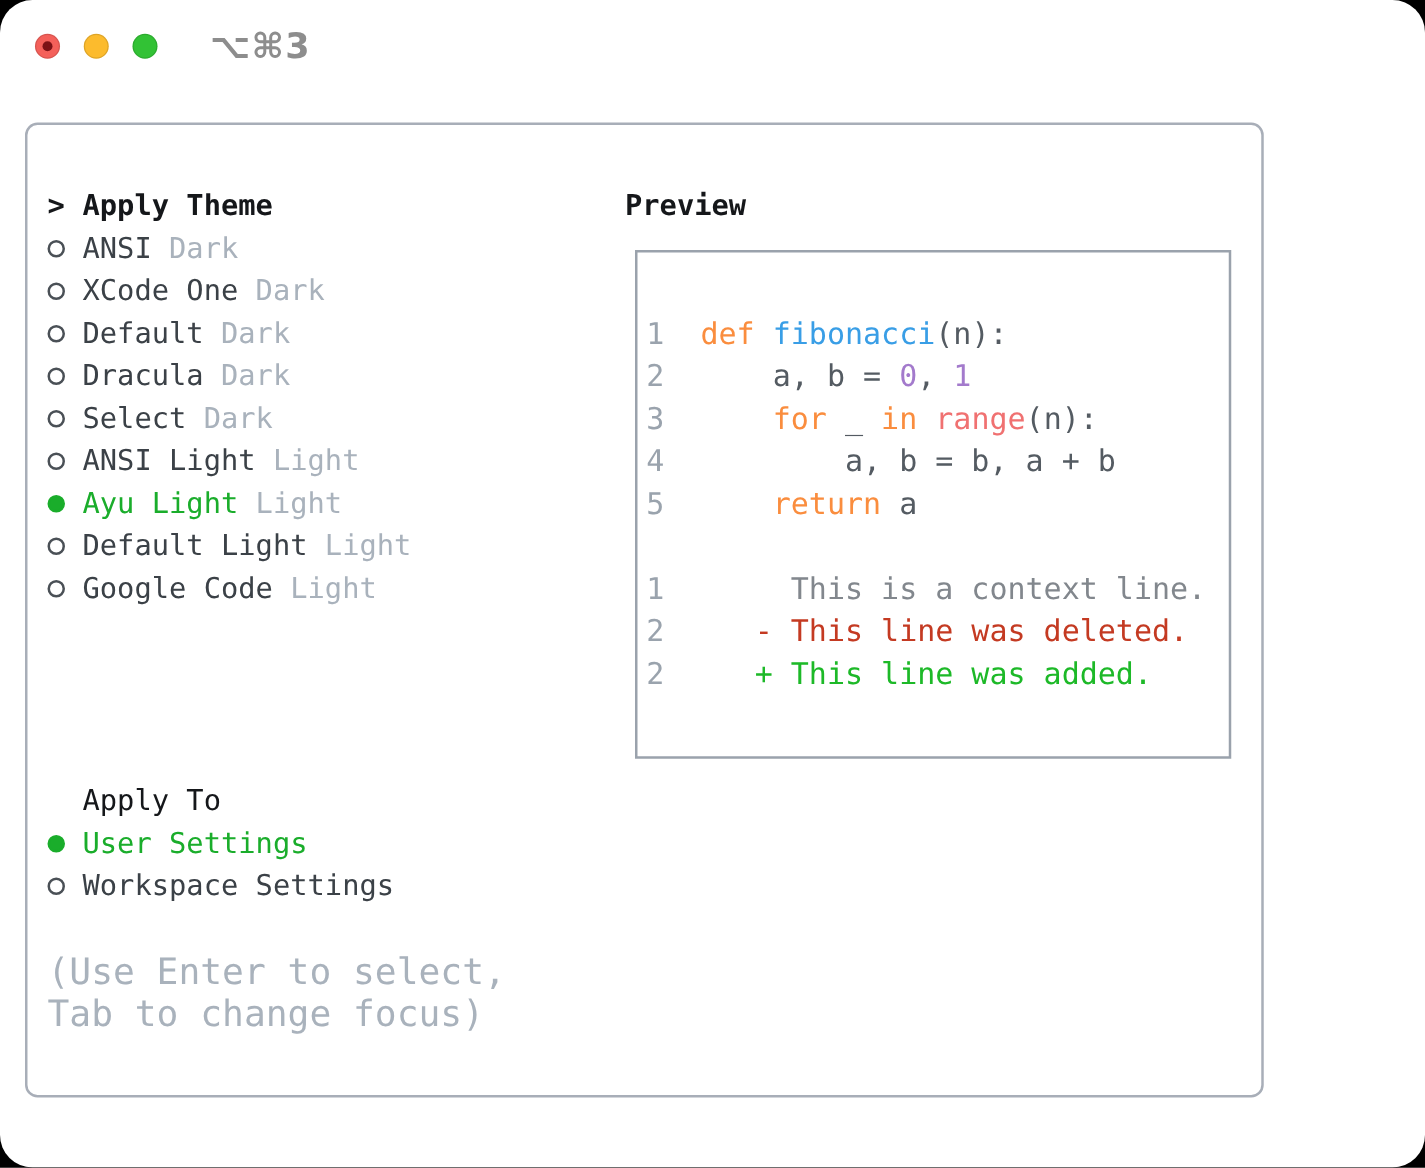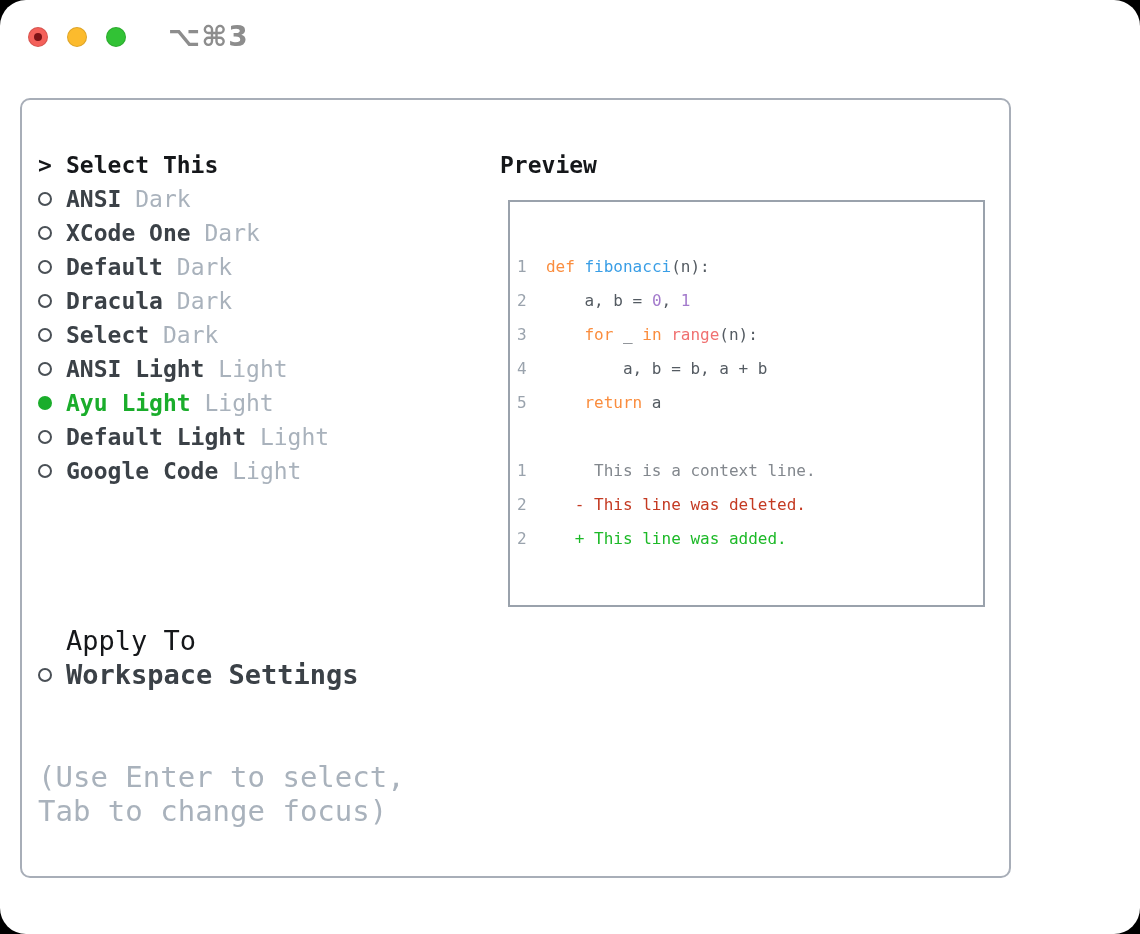--- a/index.html
+++ b/index.html
@@ -25,73 +25,74 @@
     position:absolute;left:20px;top:98px;width:991px;height:780px;box-sizing:border-box;
     border:2px solid var(--panel_border);border-radius:10px;background:#fff;
   }
   .row{position:relative;height:34px;line-height:34px;padding-left:28px;white-space:pre;}
   .marker{position:absolute;left:0;top:50%;transform:translateY(-50%);}
   .prompt{position:absolute;left:0;top:0;line-height:34px;font-weight:bold;color:var(--header_text);}
   .dot{width:14px;height:14px;box-sizing:border-box;border-radius:50%;border:2px solid var(--ring);}
   .dot.filled{background:var(--accent_green);border-color:var(--accent_green);}
   .list{position:absolute;left:16px;top:48px;font-size:23px;}
   .hdr{font-weight:bold;color:var(--header_text);}
-  .item-name{color:var(--item_text);font-weight:bold;}
+  .item-name{color:var(--item_text);}
   .item-variant{color:var(--muted);}
   .row.selected .item-name{color:var(--accent_green);margin-top:37px;}
-  .apply{position:absolute;left:16px;top:524px;font-size:27px;}
+  .apply{position:absolute;left:16px;top:524px;font-size:23px;}
   .apply .hdr{font-weight:normal;color:var(--header_text);}
   .help{
     position:absolute;left:16px;top:660px;width:430px;font-size:29px;line-height:34px;
     color:var(--muted);white-space:normal;
   }
   
   .preview-hdr{position:absolute;left:478px;top:48px;font-size:23px;line-height:34px;font-weight:bold;color:var(--header_text);}
   .preview-box{
     position:absolute;left:486px;top:100px;width:477px;height:407px;box-sizing:border-box;
     border:2px solid var(--box_border);background:#fff;
   }
-  .code{position:absolute;left:7px;top:48px;font-size:16px;line-height:34px;white-space:pre;}
+  .code{position:absolute;left:7px;top:48px;font-size:24px;line-height:34px;white-space:pre;}
   .code-line{height:34px;}
   .lnum{color:var(--line_number);}
 </style>
 </head>
 <body>
 
 <div class="window">
 
   <div class="titlebar">
     <div class="traffic">
       <div class="tl red"></div>
       <div class="tl yellow"></div>
       <div class="tl green"></div>
     </div>
     <div class="win-title">⌥⌘3</div>
   </div>
 
   <div class="panel">
 
     <div class="list">
-      <div class="row"><span class="prompt">&gt;</span><span class="hdr">Select This</span></div>
+      <div class="row"><span class="prompt">&gt;</span><span class="hdr">Apply Theme</span></div>
       <div>
           <div class="row"><span class="marker dot"></span><span class="item-name">ANSI</span><span class="item-name"> </span><span class="item-variant">Dark</span></div>
           <div class="row"><span class="marker dot"></span><span class="item-name">XCode One</span><span class="item-name"> </span><span class="item-variant">Dark</span></div>
           <div class="row"><span class="marker dot"></span><span class="item-name">Default</span><span class="item-name"> </span><span class="item-variant">Dark</span></div>
           <div class="row"><span class="marker dot"></span><span class="item-name">Dracula</span><span class="item-name"> </span><span class="item-variant">Dark</span></div>
           <div class="row"><span class="marker dot"></span><span class="item-name">Select</span><span class="item-name"> </span><span class="item-variant">Dark</span></div>
           <div class="row"><span class="marker dot"></span><span class="item-name">ANSI Light</span><span class="item-name"> </span><span class="item-variant">Light</span></div>
           <div class="row selected"><span class="marker dot filled"></span><span class="item-name">Ayu Light</span><span class="item-name"> </span><span class="item-variant">Light</span></div>
           <div class="row"><span class="marker dot"></span><span class="item-name">Default Light</span><span class="item-name"> </span><span class="item-variant">Light</span></div>
           <div class="row"><span class="marker dot"></span><span class="item-name">Google Code</span><span class="item-name"> </span><span class="item-variant">Light</span></div>
         </div>
     </div>
 
     <div class="apply">
       <div class="row"><span class="hdr">Apply To</span></div>
       <div>
+          <div class="row selected"><span class="marker dot filled"></span><span class="item-name">User Settings</span></div>
           <div class="row"><span class="marker dot"></span><span class="item-name">Workspace Settings</span></div>
         </div>
     </div>
 
     <div class="help">(Use Enter to select, Tab to change focus)</div>
 
     <div class="preview-hdr">Preview</div>
 
     <div class="preview-box">
       <div class="code"><div class="code-line"><span class="lnum">1  </span><span style="color: rgb(250, 141, 62);">def</span><span style="color: rgb(84, 91, 98);"> </span><span style="color: rgb(57, 158, 230);">fibonacci</span><span style="color: rgb(84, 91, 98);">(n):</span></div><div class="code-line"><span class="lnum">2  </span><span style="color: rgb(84, 91, 98);">    a, b = </span><span style="color: rgb(163, 122, 204);">0</span><span style="color: rgb(84, 91, 98);">, </span><span style="color: rgb(163, 122, 204);">1</span></div><div class="code-line"><span class="lnum">3  </span><span style="color: rgb(84, 91, 98);">    </span><span style="color: rgb(250, 141, 62);">for</span><span style="color: rgb(84, 91, 98);"> _ </span><span style="color: rgb(250, 141, 62);">in</span><span style="color: rgb(84, 91, 98);"> </span><span style="color: rgb(240, 113, 113);">range</span><span style="color: rgb(84, 91, 98);">(n):</span></div><div class="code-line"><span class="lnum">4  </span><span style="color: rgb(84, 91, 98);">        a, b = b, a + b</span></div><div class="code-line"><span class="lnum">5  </span><span style="color: rgb(84, 91, 98);">    </span><span style="color: rgb(250, 141, 62);">return</span><span style="color: rgb(84, 91, 98);"> a</span></div><div class="code-line"><span class="lnum"></span></div><div class="code-line"><span class="lnum">1  </span><span style="color: rgb(130, 135, 141);">     This is a context line.</span></div><div class="code-line"><span class="lnum">2  </span><span style="color: rgb(196, 58, 34);">   - This line was deleted.</span></div><div class="code-line"><span class="lnum">2  </span><span style="color: rgb(29, 185, 40);">   + This line was added.</span></div></div>

